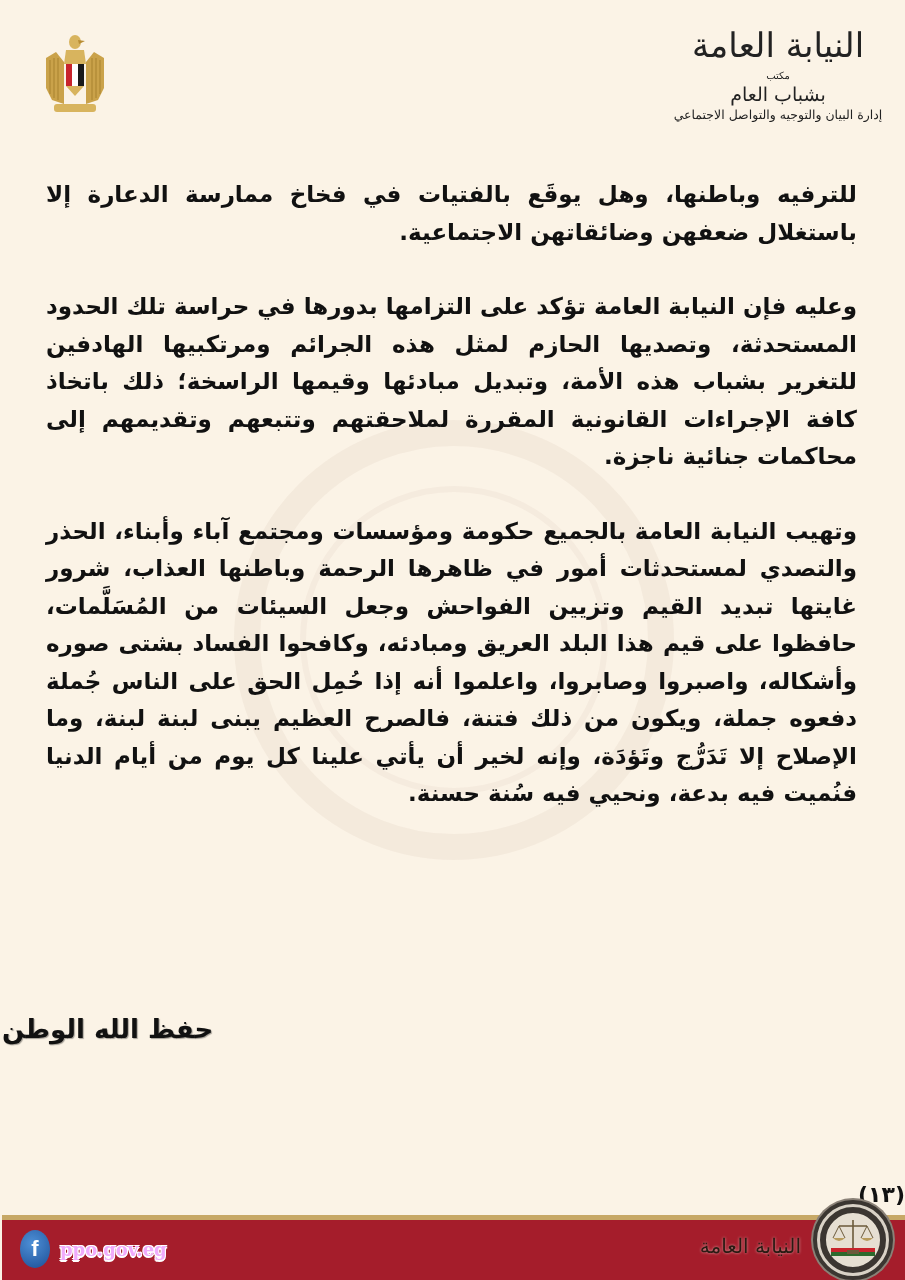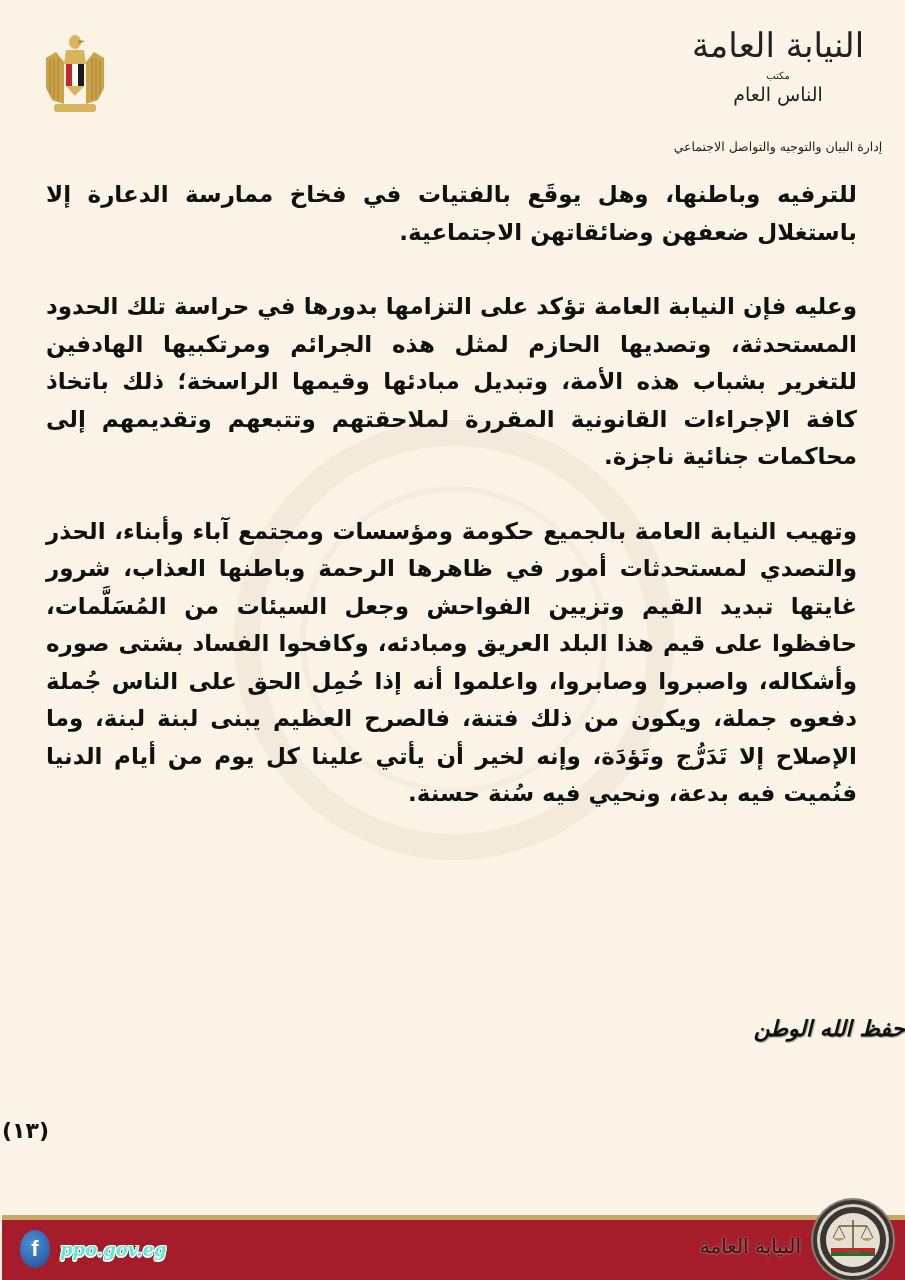--- a/index.html
+++ b/index.html
@@ -25,43 +25,42 @@
     }
 
     
     .header-right {
       position: absolute; right: 12px; top: 24px; width: 230px;
       text-align: center; font-family: "DejaVu Serif", serif; color: #222;
     }
     .org-title { font-size: 34px; line-height: 42px; font-weight: normal; letter-spacing: 1px; }
     .office-label { font-size: 10px; line-height: 12px; margin-top: 4px; }
     .office-name { font-size: 19px; line-height: 24px; }
-    .dept-name { font-size: 12.5px; line-height: 18px; white-space: nowrap; margin-top: 32px; }
+    .dept-name { font-size: 12.5px; line-height: 18px; white-space: nowrap; }
 
     .emblem {
       position: absolute; left: 40px; top: 28px; width: 66px; height: 90px;
     }
 
     
     .content {
       position: absolute; right: 48px; left: 44px; top: 176px;
       font-family: "DejaVu Sans", sans-serif; font-weight: bold;
       font-size: 23px; line-height: 37.5px; text-align: justify;
       text-align-last: right;
     }
     .para { margin-bottom: 37px; }
     .para.first { margin-bottom: 37px; }
     .closing {
-      position: absolute; top: 1010px; left: 0; right: 0; text-align: right;
-      font-weight: bold; font-size: 22px; line-height: 38px;
+      position: absolute; top: 1010px; left: 0; right: 0; text-align: left;
+      font-weight: bold; font-size: 26px; line-height: 38px;
       text-shadow: 1px 1px 1px rgba(0,0,0,0.35);
-      font-style: italic;
     }
     .page-number {
-      position: absolute; top: 1116px; left: 0; right: 0; text-align: left;
+      position: absolute; top: 1180px; left: 0; right: 0; text-align: right;
       font-weight: bold; font-size: 22px; line-height: 30px;
     }
 
     
     .footer-gold {
       position: absolute; left: 0; right: 0; top: 1215px; height: 5px;
       background: #c7a866;
     }
     .footer-bar {
       position: absolute; left: 0; right: 0; top: 1220px; height: 60px;
@@ -76,23 +75,22 @@
       display: flex; align-items: center; justify-content: center;
       color: #fff; font-weight: bold; font-size: 22px;
       font-family: "Liberation Sans", sans-serif;
     }
     .globe-icon {
       width: 34px; height: 36px; border-radius: 50%;
       background: #3d7ed0; display: flex; align-items: center; justify-content: center;
     }
     .link-text {
       margin-left: 10px; font-family: "DejaVu Serif", serif; font-weight: bold;
-      font-size: 18px; color: #5eead4;
+      font-size: 18px; color: #f0abfc;
       text-shadow: -1px -1px 0 #fff, 1px -1px 0 #fff, -1px 1px 0 #fff, 1px 1px 0 #fff, 0 2px 0 #fff;
-      font-style: italic;
     }
     .footer-brand {
       position: absolute; right: 104px; top: 14px;
       font-family: "DejaVu Serif", serif; font-size: 20px; color: #2a1a12;
       text-shadow: 0 0 3px rgba(255,255,255,0.6);
       direction: rtl;
     }
     .footer-seal {
       position: absolute; right: 12px; top: 1200px; width: 80px; height: 80px;
       border-radius: 50%; background: #d9d2c6;
@@ -104,21 +102,21 @@
 </head>
 <body>
 
 <div class="page">
 
   <div class="watermark"></div>
 
   <div class="header-right">
     <div class="org-title">النيابة العامة</div>
     <div class="office-label">مكتب</div>
-    <div class="office-name">الناس العام</div>
+    <div class="office-name">بشباب العام</div>
     <div class="dept-name">إدارة البيان والتوجيه والتواصل الاجتماعي</div>
   </div>
 
   <div class="emblem">
     <svg width="66" height="90" viewBox="0 0 66 90">
 
       <path d="M4 30 L14 24 L22 34 L22 76 L10 72 L4 60 Z" fill="#caa24a"></path>
       <path d="M62 30 L52 24 L44 34 L44 76 L56 72 L62 60 Z" fill="#caa24a"></path>
       <g stroke="#a8822e" stroke-width="1">
         <line x1="8" y1="32" x2="8" y2="66"></line>

